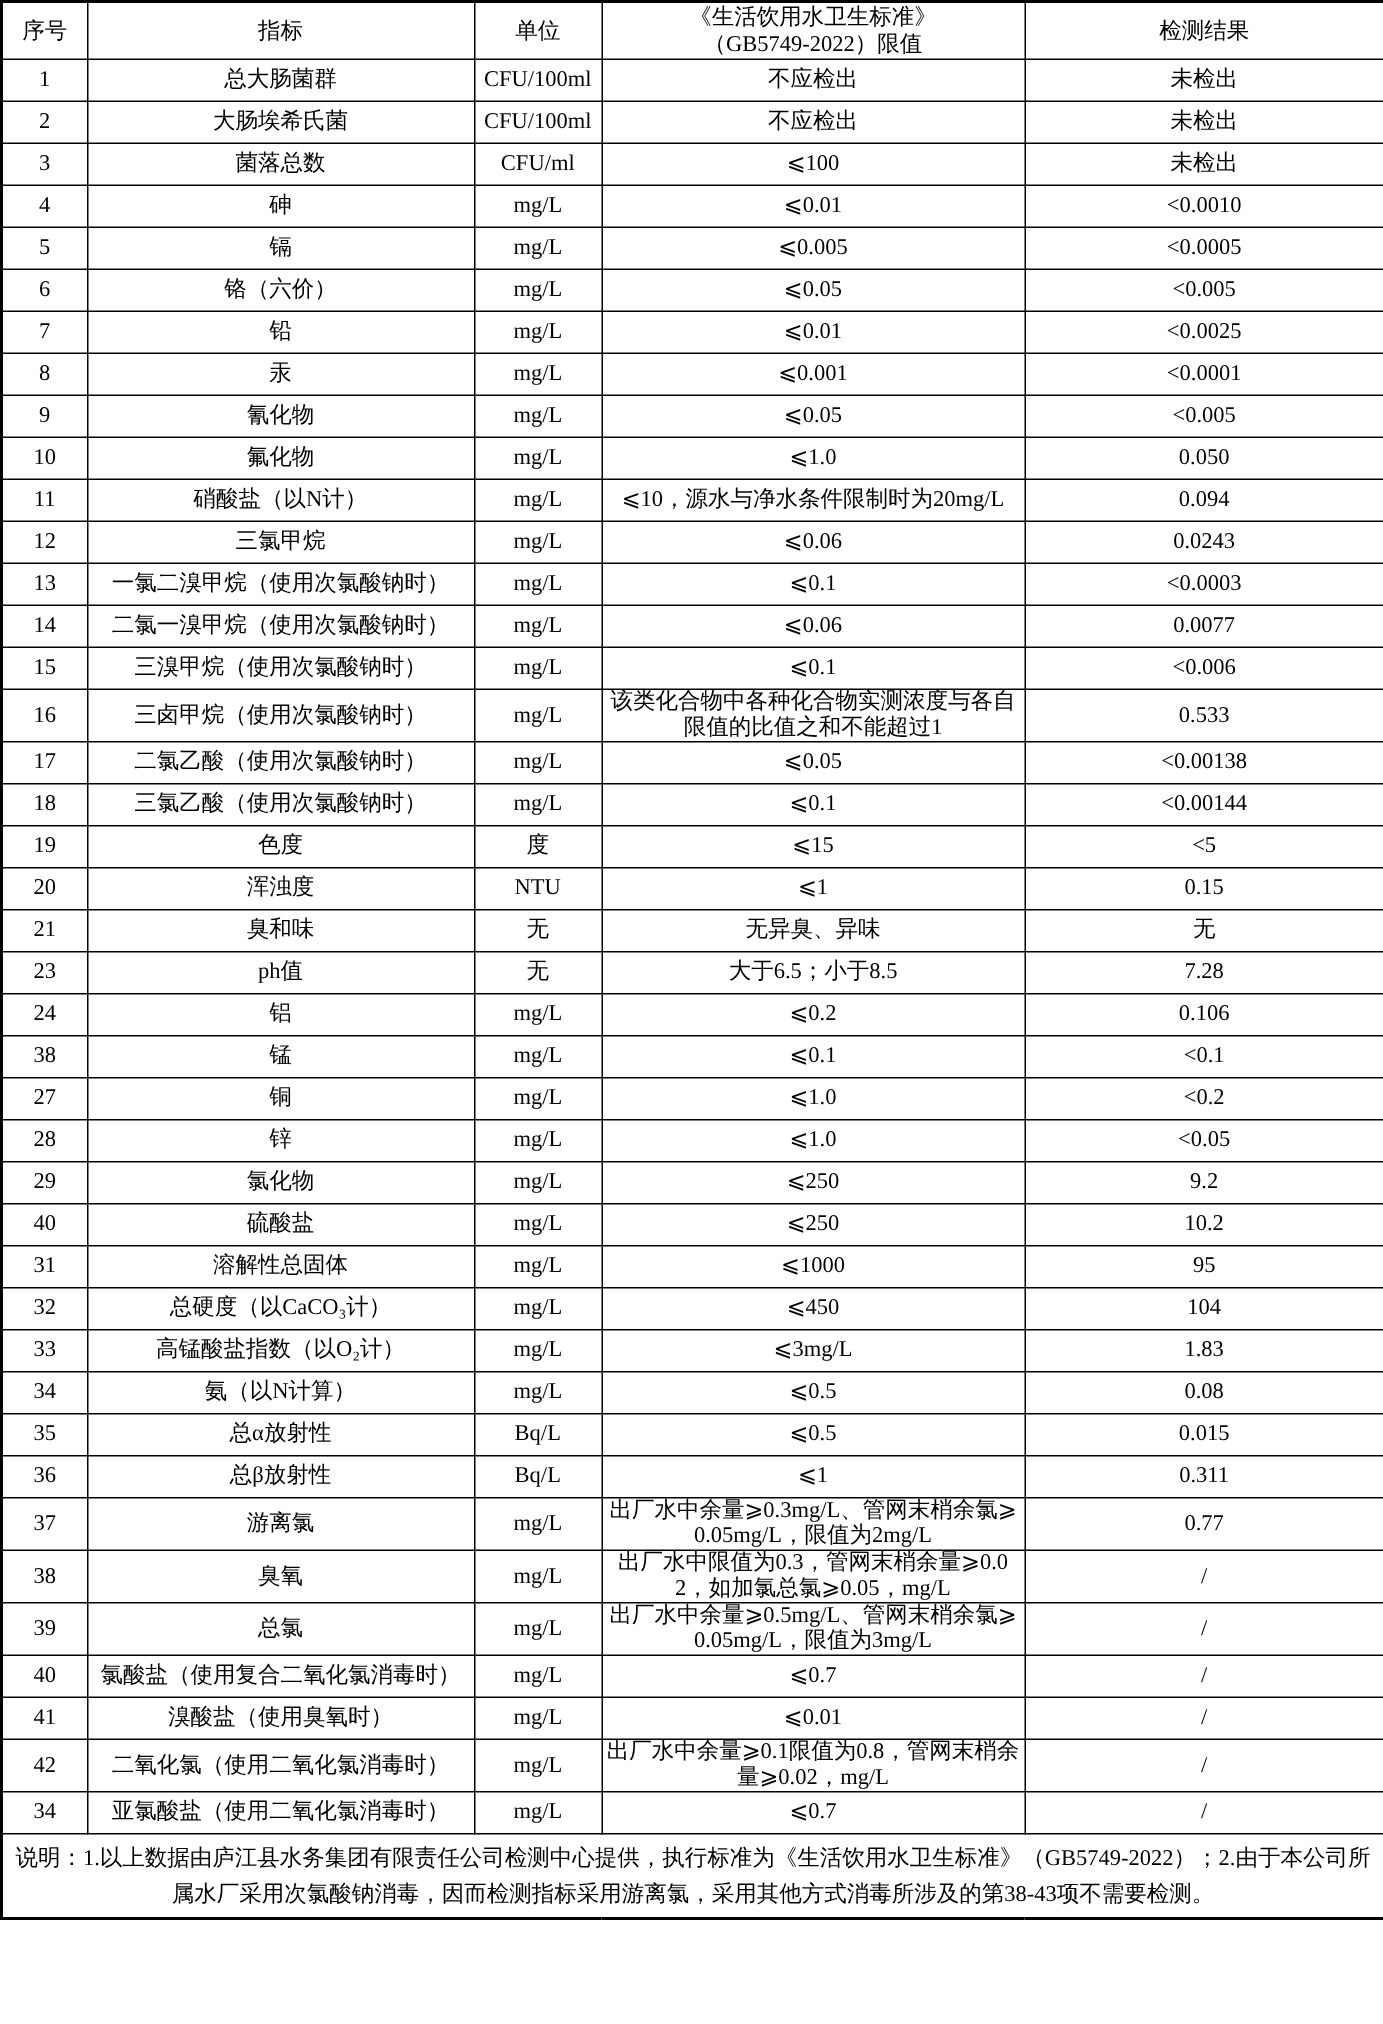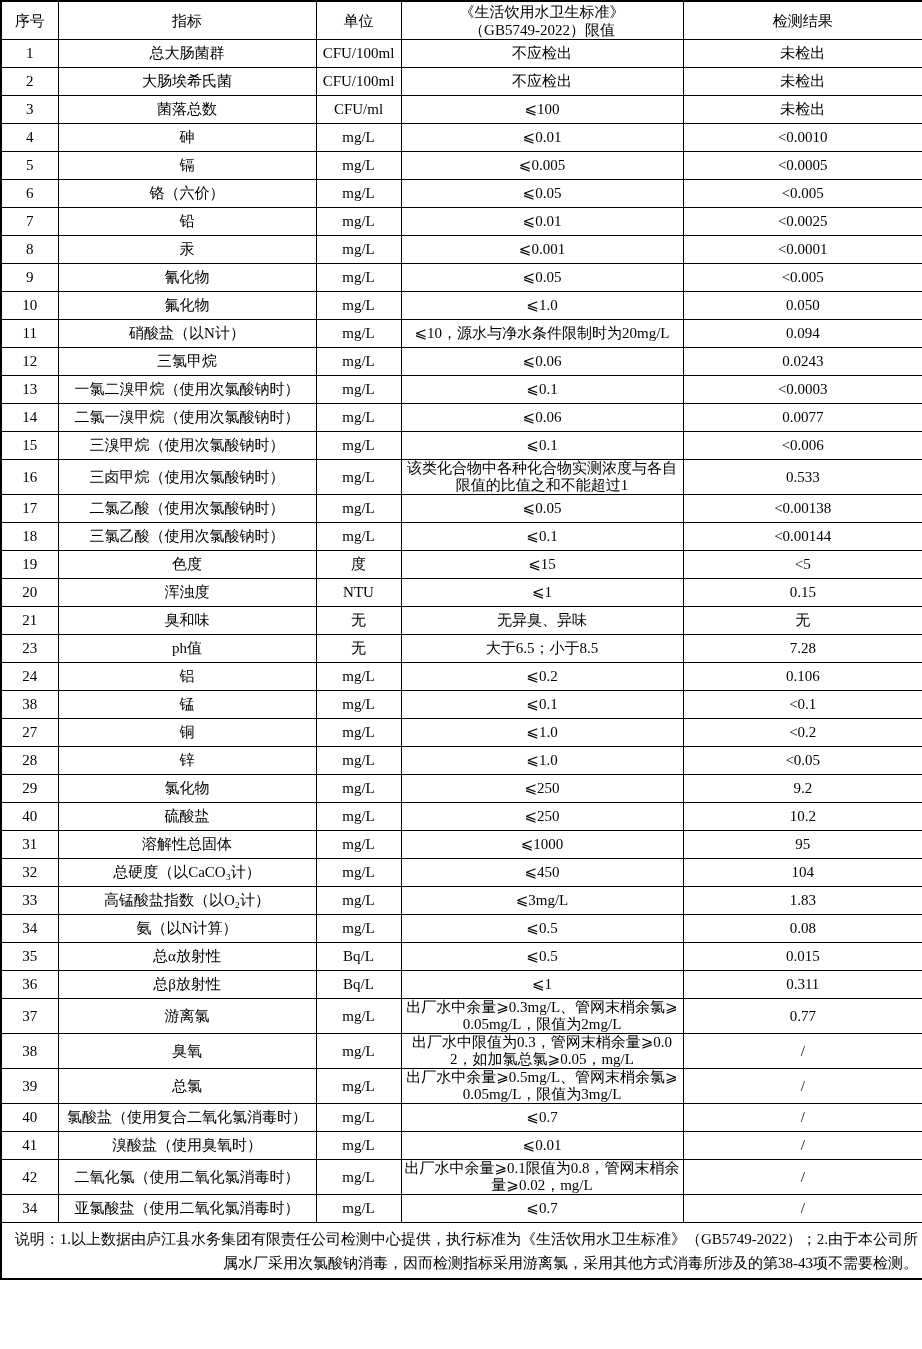--- a/index.html
+++ b/index.html
@@ -40,21 +40,21 @@
   table.report .hdr-line {
     display: block;
   }
   td.limit-long {
     text-align: left;
     line-height: 18px;
     padding: 1px 2px;
     margin-top: 28px;
   }
   tfoot td.note-cell {
-    text-align: right;
+    text-align: center;
     height: 51px;
     line-height: 24px;
     padding: 2px 4px;
     vertical-align: middle;
   }
 </style>
 </head>
 <body>
 
 <div class="page">

